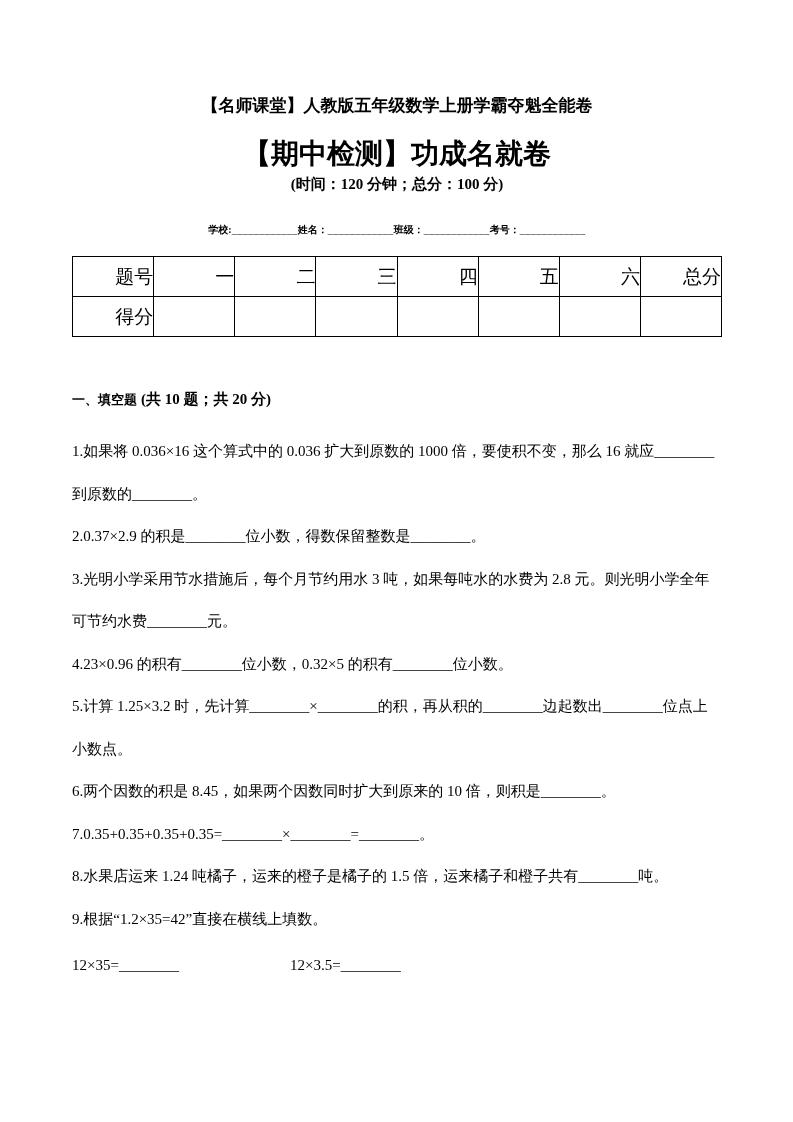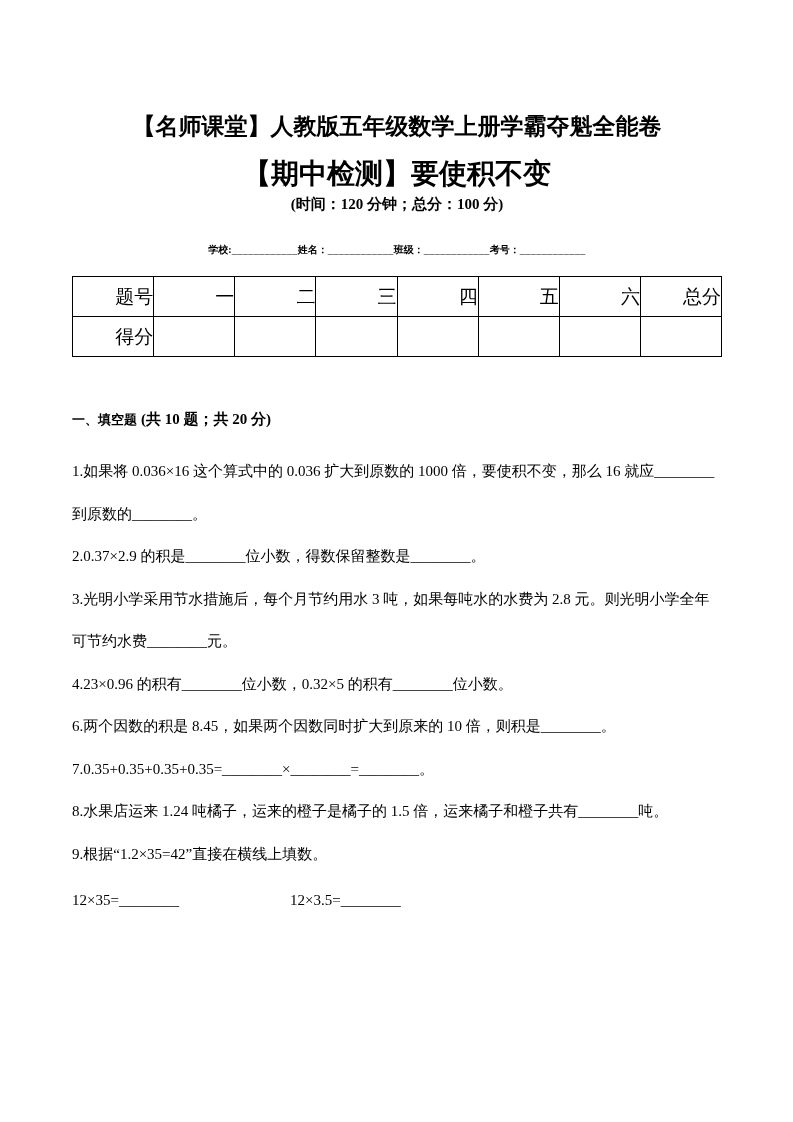--- a/index.html
+++ b/index.html
@@ -12,23 +12,22 @@
     color: #000000;
     position: relative;
     overflow: hidden;
   }
   .page { padding: 94px 71px 0 72px; }
 
   .series-title {
     text-align: center;
     font-family: "Liberation Sans", sans-serif;
     font-weight: bold;
-    font-size: 23px;
+    font-size: 17px;
     line-height: 24px;
-    margin-top: 20px;
   }
   .main-title {
     text-align: center;
     font-family: "Liberation Sans", sans-serif;
     font-weight: bold;
     font-size: 28px;
     line-height: 36px;
     margin-top: 18px;
   }
   .subtitle {
@@ -96,21 +95,21 @@
   .q9-cell:nth-child(2) { width: 250px; }
   .q9-cell:nth-child(3) { flex: 1; }
 </style>
 </head>
 <body>
 
 <div class="page">
 
   <div class="series-title">【名师课堂】人教版五年级数学上册学霸夺魁全能卷</div>
 
-  <h1 class="main-title">【期中检测】要使积不变</h1>
+  <h1 class="main-title">【期中检测】功成名就卷</h1>
 
   <div class="subtitle">(时间：120 分钟；总分：100 分)</div>
 
   <div class="student-info">
     <span><span class="label">学校:</span><span class="blank">____________</span></span><span><span class="label">姓名：</span><span class="blank">____________</span></span><span><span class="label">班级：</span><span class="blank">____________</span></span><span><span class="label">考号：</span><span class="blank">____________</span></span>
   </div>
 
   <table class="score-table">
     <tbody>
       <tr>
@@ -139,20 +138,21 @@
   <div class="section-heading">
     <span class="sh-main">一、填空题</span>
     <span class="sh-note">(共 10 题；共 20 分)</span>
   </div>
 
   <div class="questions">
     <p class="q">1.如果将 0.036×16 这个算式中的 0.036 扩大到原数的 1000 倍，要使积不变，那么 16 就应________到原数的________。</p>
     <p class="q">2.0.37×2.9 的积是________位小数，得数保留整数是________。</p>
     <p class="q">3.光明小学采用节水措施后，每个月节约用水 3 吨，如果每吨水的水费为 2.8 元。则光明小学全年可节约水费________元。</p>
     <p class="q">4.23×0.96 的积有________位小数，0.32×5 的积有________位小数。</p>
+    <p class="q">5.计算 1.25×3.2 时，先计算________×________的积，再从积的________边起数出________位点上小数点。</p>
     <p class="q">6.两个因数的积是 8.45，如果两个因数同时扩大到原来的 10 倍，则积是________。</p>
     <p class="q">7.0.35+0.35+0.35+0.35=________×________=________。</p>
     <p class="q">8.水果店运来 1.24 吨橘子，运来的橙子是橘子的 1.5 倍，运来橘子和橙子共有________吨。</p>
     <p class="q">9.根据“1.2×35=42”直接在横线上填数。</p>
 
     <div class="q9-grid">
       <div class="q9-row">
         <span class="q9-cell">12×35=________</span>
         <span class="q9-cell">12×3.5=________</span>
       </div>

